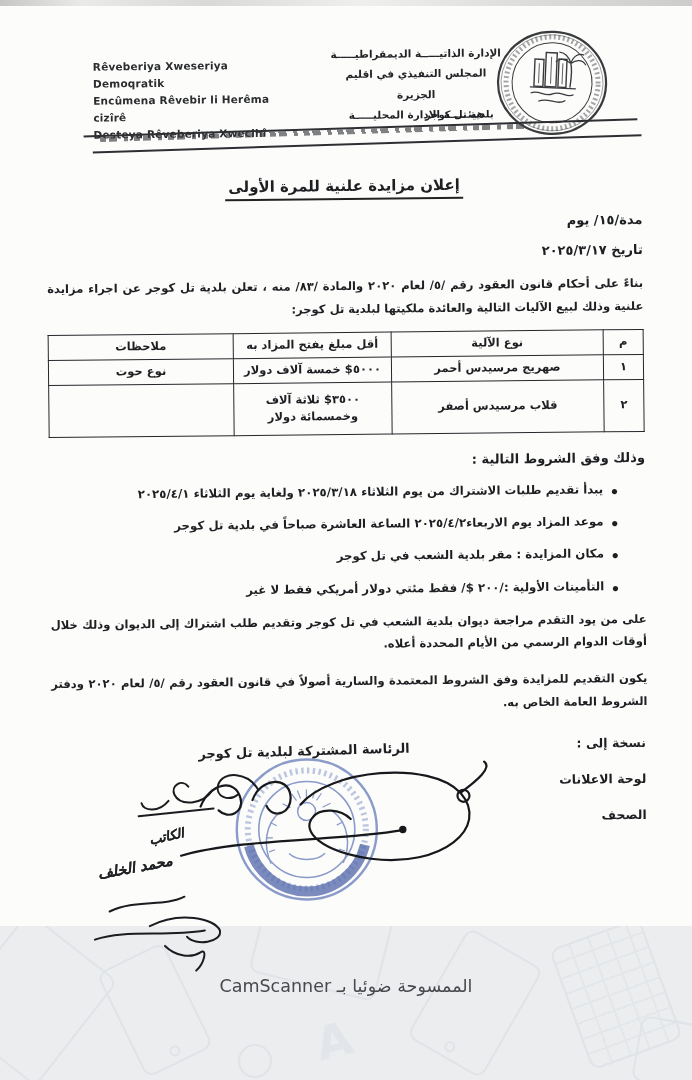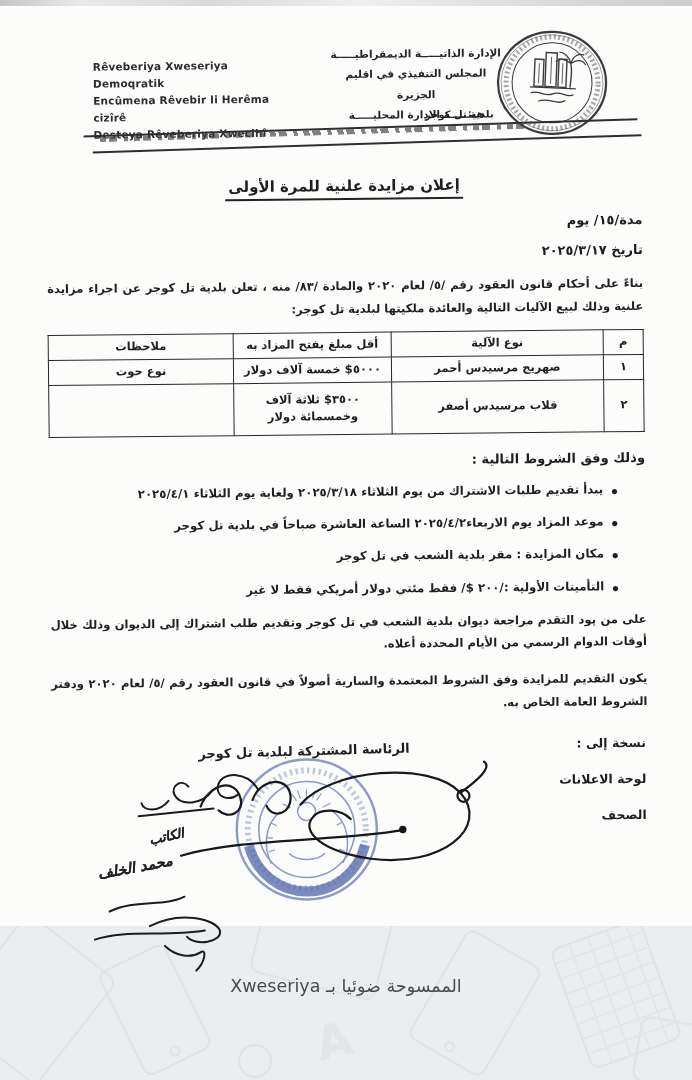--- a/index.html
+++ b/index.html
@@ -229,14 +229,14 @@
       <span class="dot"></span>
     </div>
   <div class="shape" style="left:258px;top:-34px;width:125px;height:92px;transform:rotate(14deg);"></div>
   <div class="shape" style="left:432px;top:14px;width:82px;height:122px;transform:rotate(30deg);">
       <span class="dot"></span>
     </div>
   <div class="shape" style="left:568px;top:4px;width:92px;height:124px;transform:rotate(-20deg);background:repeating-linear-gradient(0deg,transparent 0 14px,#e4e7ea 14px 16px),repeating-linear-gradient(90deg,transparent 0 18px,#e4e7ea 18px 20px);"></div>
   <div class="shape" style="left:636px;top:96px;width:84px;height:62px;transform:rotate(10deg);"></div>
   <div class="ring" style="left:238px;top:118px;width:30px;height:30px;"></div>
   <div class="letterA" style="left:316px;top:88px;">A</div>
-  <div class="watermark" style="color: rgb(71, 73, 77);">الممسوحة ضوئيا بـ Xweseriya</div>
+  <div class="watermark" style="color: rgb(71, 73, 77);">الممسوحة ضوئيا بـ CamScanner</div>
 </div>
 
 </body></html>

